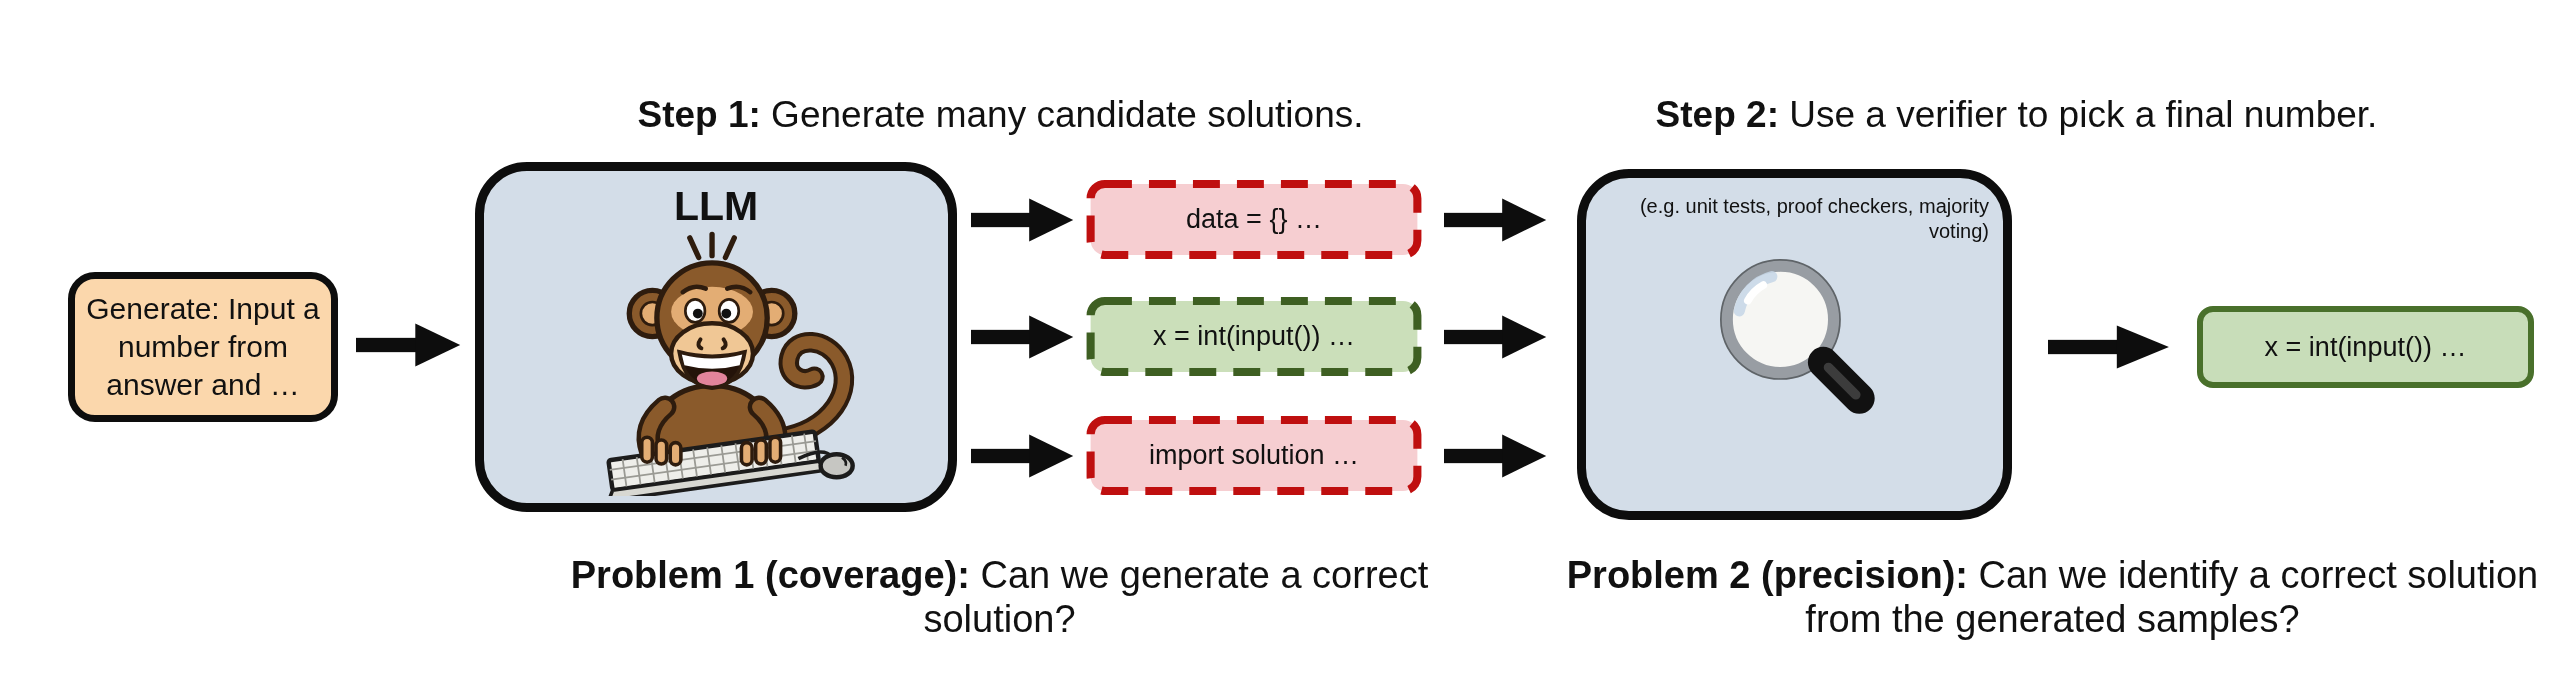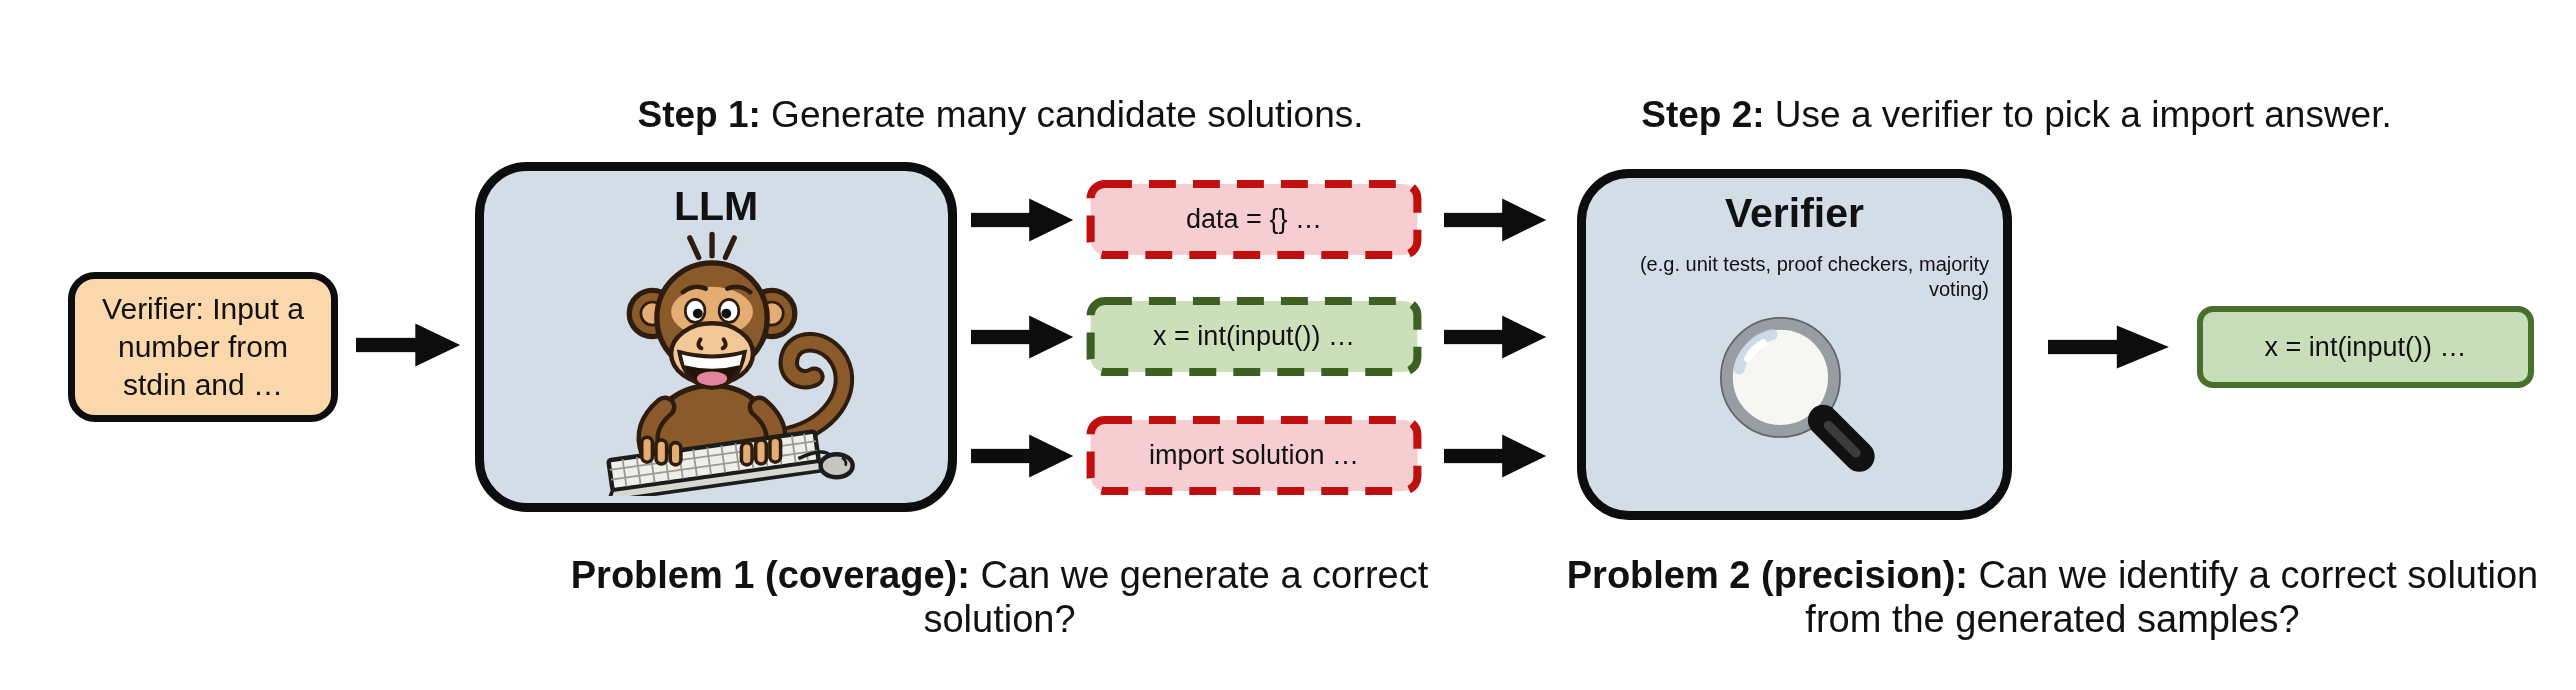--- a/index.html
+++ b/index.html
@@ -103,25 +103,25 @@
 </style>
 </head>
 <body>
 
 <div class="canvas">
 
   <div class="heading" id="step1-heading">
     <span class="bold-seg">Step 1:</span><span> Generate many candidate solutions.</span>
   </div>
   <div class="heading" id="step2-heading">
-    <span class="bold-seg">Step 2:</span><span> Use a verifier to pick a import answer.</span>
+    <span class="bold-seg">Step 2:</span><span> Use a verifier to pick a final number.</span>
   </div>
 
   <div class="problem-box">
-    <div><span class="bold-seg">Verifier:</span><span> Input a number from stdin and …</span></div>
+    <div><span class="bold-seg">Generate:</span><span> Input a number from answer and …</span></div>
   </div>
 
   <div class="arrow" id="arrow-problem-llm">
     <svg viewBox="0 0 118 56" preserveAspectRatio="none">
         <rect x="0" y="20" width="72" height="16"></rect>
         <polygon points="66,4 66,52 116,28"></polygon>
       </svg>
   </div>
 
   <div class="panel" id="llm-box">
@@ -236,21 +236,20 @@
       </svg>
   </div>
   <div class="arrow" id="arrow-c3-verifier">
     <svg viewBox="0 0 118 56" preserveAspectRatio="none">
         <rect x="0" y="20" width="72" height="16"></rect>
         <polygon points="66,4 66,52 116,28"></polygon>
       </svg>
   </div>
 
   <div class="panel" id="verifier-box">
-    <div class="panel-title">Verifier</div>
     <div class="panel-subtitle"><span>(e.g. </span><span class="bold-seg">unit tests</span><span>, proof checkers, majority voting)</span></div>
     <svg class="panel-art" width="180" height="180" viewBox="0 0 210 210">
       <circle cx="88" cy="88" r="69" fill="none" stroke="#5f6468" stroke-width="3"></circle>
       <circle cx="88" cy="88" r="62" fill="#f6f6f3" stroke="#989da3" stroke-width="13"></circle>
       <path d="M40,78 A52,52 0 0 1 78,38" stroke="#c6d6e6" stroke-width="13" fill="none" stroke-linecap="round" opacity="0.85"></path>
       <path d="M50,66 A46,46 0 0 1 68,48" stroke="#ffffff" stroke-width="9" fill="none" stroke-linecap="round"></path>
       <line x1="138" y1="138" x2="180" y2="180" stroke="#111111" stroke-width="36" stroke-linecap="round"></line>
       <line x1="144" y1="144" x2="176" y2="176" stroke="#3c3c3c" stroke-width="11" stroke-linecap="round"></line>
     </svg>
   </div>

